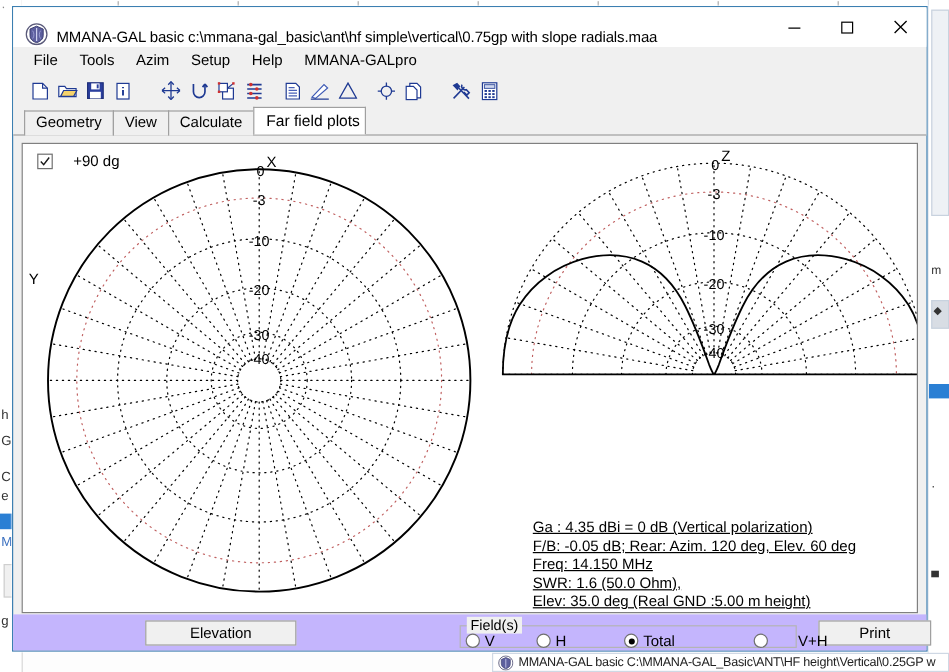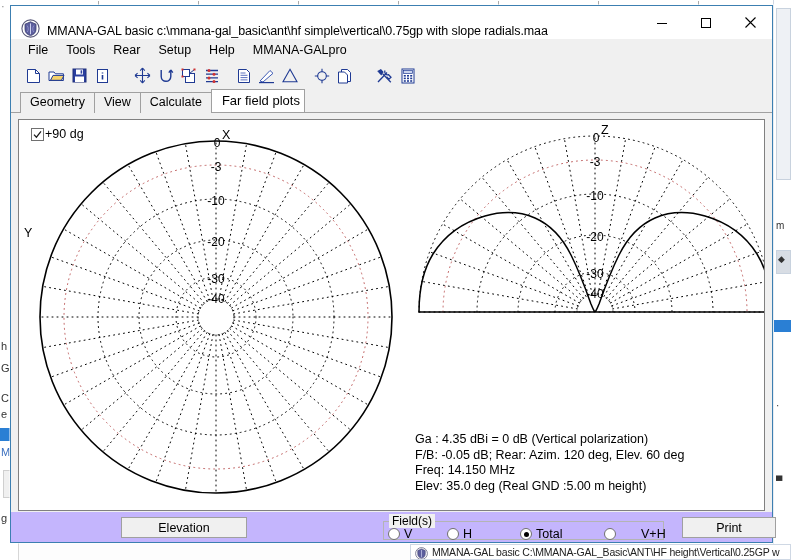--- a/index.html
+++ b/index.html
@@ -83,32 +83,32 @@
     background:#ffffff;border-color:#a0a0a0;padding:3px 4px 4px 10px;
     top:0px;z-index:3;font-size:13px;
   }
 
   
   #client{
     position:absolute;left:7px;top:113px;width:747px;height:392px;
     background:#ffffff;border:1px solid #808080;box-sizing:border-box;
     overflow:hidden;
   }
-  #cbwrap{position:absolute;left:12px;top:7px;display:flex;align-items:center;gap:1px;}
+  #cbwrap{position:absolute;left:12px;top:7px;display:flex;align-items:center;gap:17px;}
   .cbox{
     width:13px;height:13px;border:1px solid #707070;background:#fff;
     display:flex;align-items:center;justify-content:center;box-sizing:border-box;
   }
   .cbox svg{display:block;}
   #cblabel{font-size:12.5px;color:#000;}
 
   .plotsvg{position:absolute;left:0;top:0;}
 
   
-  #infobox{position:absolute;left:396px;top:312px;width:330px;}
+  #infobox{position:absolute;left:425px;top:312px;width:330px;text-decoration:underline;}
   #infobox .iline{font-size:12.5px;color:#000;line-height:15.6px;white-space:nowrap;}
 
   
   #bottom{position:absolute;left:0;top:506px;width:761px;height:30px;background:#c4b5fd;}
   .btn{
     position:absolute;background:#f0f0f0;border:1px solid #a0a0a0;
     font-size:12.5px;color:#000;display:flex;align-items:center;justify-content:center;
     box-sizing:border-box;
   }
   #btn-elev{left:110px;top:5px;width:126px;height:21px;}
@@ -119,21 +119,21 @@
     border:1px solid #b4b4b4;box-sizing:border-box;
   }
   #grplabel{position:absolute;left:378px;top:2px;background:#f0f0f0;padding:0 3px;font-size:12px;color:#000;}
   .radio{position:absolute;top:15px;display:flex;align-items:center;gap:4px;font-size:12.5px;color:#000;}
   .rdot{
     width:12px;height:12px;border:1px solid #707070;border-radius:50%;
     background:#fff;display:flex;align-items:center;justify-content:center;box-sizing:border-box;
   }
   .rdot i{width:5px;height:5px;border-radius:50%;background:#000;display:none;}
   .rdot.on i{display:block;}
-  #rb-v{left:377px;} #rb-h{left:436px;} #rb-total{left:509px;} #rb-vh{left:593px;gap:25px;}
+  #rb-v{left:377px;} #rb-h{left:436px;} #rb-total{left:509px;} #rb-vh{left:617px;gap:25px;}
 
   
   #taskbar{
     position:absolute;left:410px;top:544px;width:381px;height:16px;
     background:#ffffff;border:1px solid #cfd8e4;box-sizing:border-box;
     display:flex;align-items:center;overflow:hidden;
   }
   #taskbar .tbi{width:13px;height:13px;margin:0 4px 0 4px;flex:none;}
   #tasklabel{font-size:10.5px;color:#222;white-space:nowrap;letter-spacing:-.2px;}
 </style>
@@ -200,21 +200,21 @@
       <div class="wbtn">
         <svg width="13" height="13" viewBox="0 0 13 13">
             <path d="M1.5 1.5 L11.5 11.5 M11.5 1.5 L1.5 11.5" stroke="#000" stroke-width="1.1"></path>
           </svg>
       </div>
     </div>
 
     <div id="menubar">
       <div class="mi">File</div>
       <div class="mi">Tools</div>
-      <div class="mi">Rear</div>
+      <div class="mi">Azim</div>
       <div class="mi">Setup</div>
       <div class="mi">Help</div>
       <div class="mi">MMANA-GALpro</div>
     </div>
 
     <div id="toolbar">
       <div class="tb">
         <svg width="15" height="16" viewBox="0 0 15 16">
             <path d="M1.5 1.5 h8 l4 4 v9 h-12 z" fill="#fff" stroke="#1f3a93" stroke-width="1"></path>
             <path d="M9.5 1.5 v4 h4" fill="none" stroke="#1f3a93" stroke-width="1"></path>
@@ -474,20 +474,21 @@
             <text x="0" y="-34">-30</text>
             <text x="0" y="-14">-40</text>
           </g>
         </g>
       </svg>
 
       <div id="infobox">
         <div class="iline">Ga : 4.35 dBi = 0 dB  (Vertical polarization)</div>
         <div class="iline">F/B: -0.05 dB; Rear: Azim. 120 deg,  Elev. 60 deg</div>
         <div class="iline">Freq: 14.150 MHz</div>
+        <div class="iline">SWR: 1.6 (50.0 Ohm),</div>
         <div class="iline">Elev: 35.0 deg (Real GND  :5.00 m height)</div>
       </div>
 
     </div>
 
     <div id="bottom">
       <div class="btn" id="btn-elev">Elevation</div>
       <div class="btn" id="btn-print">Print</div>
 
       <div id="grp"></div>

